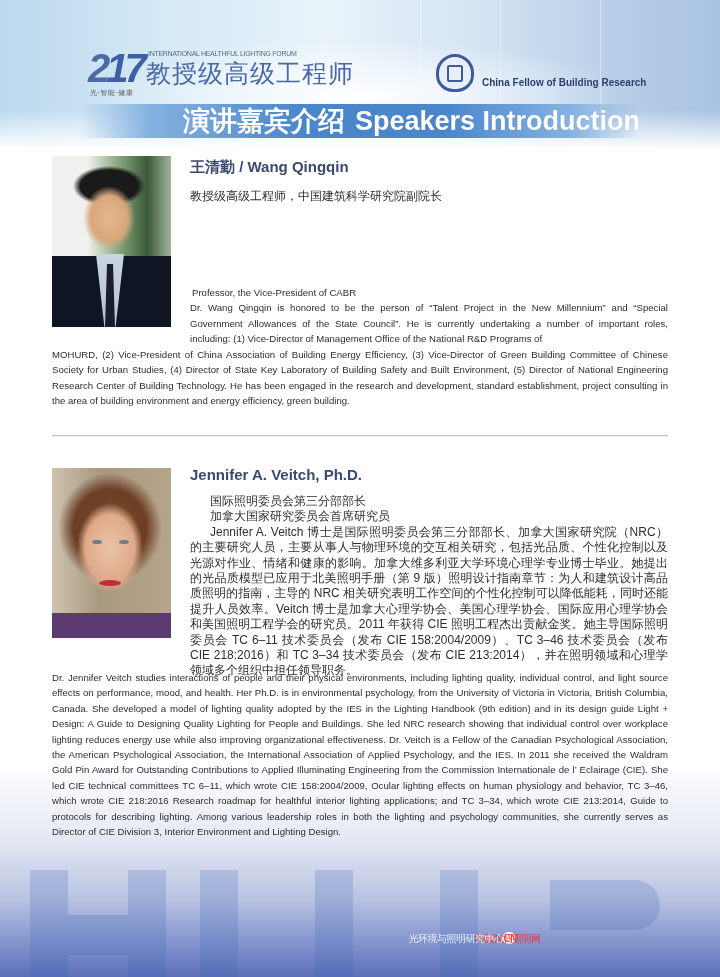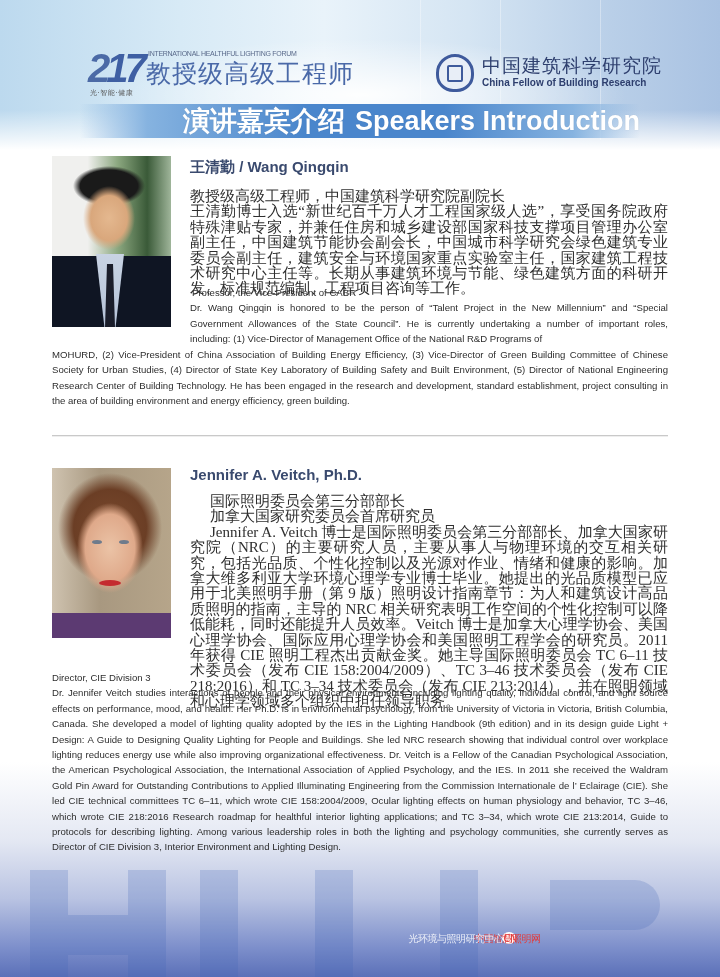--- a/index.html
+++ b/index.html
@@ -117,21 +117,21 @@
     position: absolute; white-space: nowrap;
     font-size: 15px; font-weight: bold; color: #3a4a6e; line-height: 18px;
   }
   .name-wang { left: 190px; top: 158px; }
   .name-wang .cn { font-family: "DejaVu Sans", sans-serif; }
   .name-veitch { left: 190px; top: 466px; }
   .para {
     position: absolute; font-size: 9.6px; line-height: 15.4px; color: #2e2e2e;
     text-align: justify;
   }
-  .para.cn { font-family: Liberation Serif, serif; font-size: 15px; }
+  .para.cn { font-family: Liberation Sans, sans-serif; font-size: 12px; }
   .para p { margin: 0; }
   .wang-cn { left: 190px; top: 189px; width: 478px; }
   .wang-en1 { left: 190px; top: 285px; width: 478px; }
   .wang-en2 { left: 52px; top: 347px; width: 616px; }
   .wang-en1 p:first-child { padding-left: 2px; }
   .indent { text-indent: 20px; }
   .divider {
     position: absolute; left: 52px; top: 435px; width: 616px; height: 1px;
     background: #c9c9c9; box-shadow: 0 1px 0 #eeeeee;
   }
@@ -167,39 +167,37 @@
   <div class="forum-year"><span>2</span><span class="seven">17</span></div>
   <div class="forum-en">INTERNATIONAL HEALTHFUL LIGHTING FORUM</div>
   <div class="forum-cn">教授级高级工程师</div>
   <div class="forum-tagline">光·智能·健康</div>
 </div>
 
 <div class="cabr-logo">
   <div class="cabr-emblem">
     <div class="inner"></div>
   </div>
-  <div class="cabr-cn">中国建筑科学研究院</div>
   <div class="cabr-en">China Fellow of Building Research</div>
 </div>
 
 <div class="title-bar"></div>
 <div class="title-text">
   <span class="cn">演讲嘉宾介绍</span><span>Speakers Introduction</span>
 </div>
 
 <div class="photo photo-wang" title="Portrait of Wang Qingqin">
   <div class="shirt"></div>
   <div class="tie"></div>
 </div>
 <div class="speaker-name name-wang">
   <span class="cn">王清勤</span><span> / </span><span>Wang Qingqin</span>
 </div>
 <div class="para cn wang-cn">
   <p>教授级高级工程师，中国建筑科学研究院副院长</p>
-  <p>王清勤博士入选“新世纪百千万人才工程国家级人选”，享受国务院政府特殊津贴专家，并兼任住房和城乡建设部国家科技支撑项目管理办公室副主任，中国建筑节能协会副会长，中国城市科学研究会绿色建筑专业委员会副主任，建筑安全与环境国家重点实验室主任，国家建筑工程技术研究中心主任等。长期从事建筑环境与节能、绿色建筑方面的科研开发、标准规范编制、工程项目咨询等工作。</p>
 </div>
 <div class="para wang-en1">
   <p>Professor, the Vice-President of CABR</p>
   <p>Dr. Wang Qingqin is honored to be the person of  “Talent Project in the New Millennium”  and “Special Government Allowances of the State Council”. He is currently undertaking a number of important roles, including: (1) Vice-Director of Management Office of the National R&amp;D Programs of</p>
 </div>
 <div class="para wang-en2">
   <p>MOHURD, (2) Vice-President of China Association of Building Energy Efficiency, (3) Vice-Director of Green Building Committee of Chinese Society for Urban Studies, (4) Director of State Key Laboratory of Building Safety and Built Environment, (5) Director of National Engineering Research Center of Building Technology. He has been engaged in the research and development, standard establishment, project consulting in the area of building environment and energy efficiency, green building.</p>
 </div>
 
 <div class="divider"></div>
@@ -209,21 +207,20 @@
   <div class="eye" style="left:67px"></div>
   <div class="lips"></div>
 </div>
 <div class="speaker-name name-veitch">Jennifer A. Veitch, Ph.D.</div>
 <div class="para cn veitch-cn">
   <p class="indent">国际照明委员会第三分部部长</p>
   <p class="indent">加拿大国家研究委员会首席研究员</p>
   <p class="indent">Jennifer A. Veitch 博士是国际照明委员会第三分部部长、加拿大国家研究院（NRC）的主要研究人员，主要从事人与物理环境的交互相关研究，包括光品质、个性化控制以及光源对作业、情绪和健康的影响。加拿大维多利亚大学环境心理学专业博士毕业。她提出的光品质模型已应用于北美照明手册（第 9 版）照明设计指南章节：为人和建筑设计高品质照明的指南，主导的 NRC 相关研究表明工作空间的个性化控制可以降低能耗，同时还能提升人员效率。Veitch 博士是加拿大心理学协会、美国心理学协会、国际应用心理学协会和美国照明工程学会的研究员。2011 年获得 CIE 照明工程杰出贡献金奖。她主导国际照明委员会 TC 6–11 技术委员会（发布 CIE 158:2004/2009）、TC 3–46 技术委员会（发布 CIE 218:2016）和 TC 3–34 技术委员会（发布 CIE 213:2014），并在照明领域和心理学领域多个组织中担任领导职务。</p>
 </div>
 <div class="para veitch-en">
-  <p>Director, CIE Division 3</p>
   <p>Dr. Jennifer Veitch studies interactions of people and their physical environments, including lighting quality, individual control, and light source effects on performance, mood, and health.  Her Ph.D. is in environmental psychology, from the University of Victoria in Victoria, British Columbia, Canada. She developed a model of lighting quality adopted by the IES in the Lighting Handbook (9th edition) and in its design guide Light + Design: A Guide to Designing Quality Lighting for People and Buildings. She led NRC research showing that individual control over workplace lighting reduces energy use while also improving organizational effectiveness. Dr. Veitch is a Fellow of the Canadian Psychological Association, the American Psychological Association, the International Association of Applied Psychology, and the IES. In 2011 she received the Waldram Gold Pin Award for Outstanding Contributions to Applied Illuminating Engineering from the Commission Internationale de l’ Eclairage (CIE). She led CIE technical committees TC 6–11, which wrote CIE 158:2004/2009, Ocular lighting effects on human physiology and behavior, TC 3–46, which wrote CIE 218:2016 Research roadmap for healthful interior lighting applications;  and TC 3–34, which wrote CIE 213:2014, Guide to protocols for describing lighting. Among various leadership roles in both the lighting and psychology communities, she currently serves as Director of CIE Division 3, Interior Environment and Lighting Design.</p>
 </div>
 
 <div class="bg-letters">
   <div class="bg-letter" style="left:0;width:38px"></div>
   <div class="bg-letter" style="left:38px;top:45px;height:40px;width:60px"></div>
   <div class="bg-letter" style="left:98px;width:38px"></div>
   <div class="bg-letter" style="left:170px;width:38px"></div>
   <div class="bg-letter" style="left:285px;width:38px"></div>
   <div class="bg-letter" style="left:410px;width:38px"></div>

